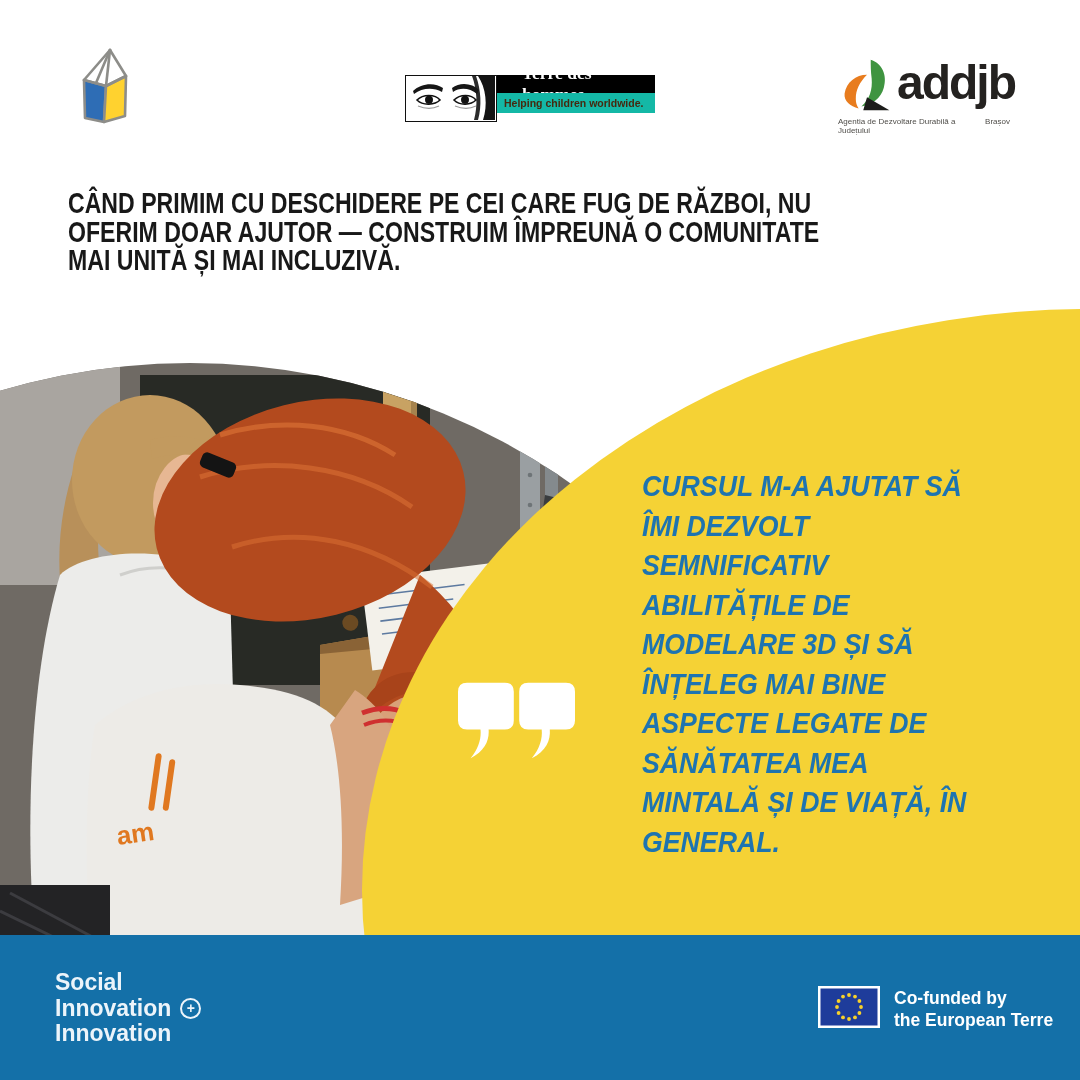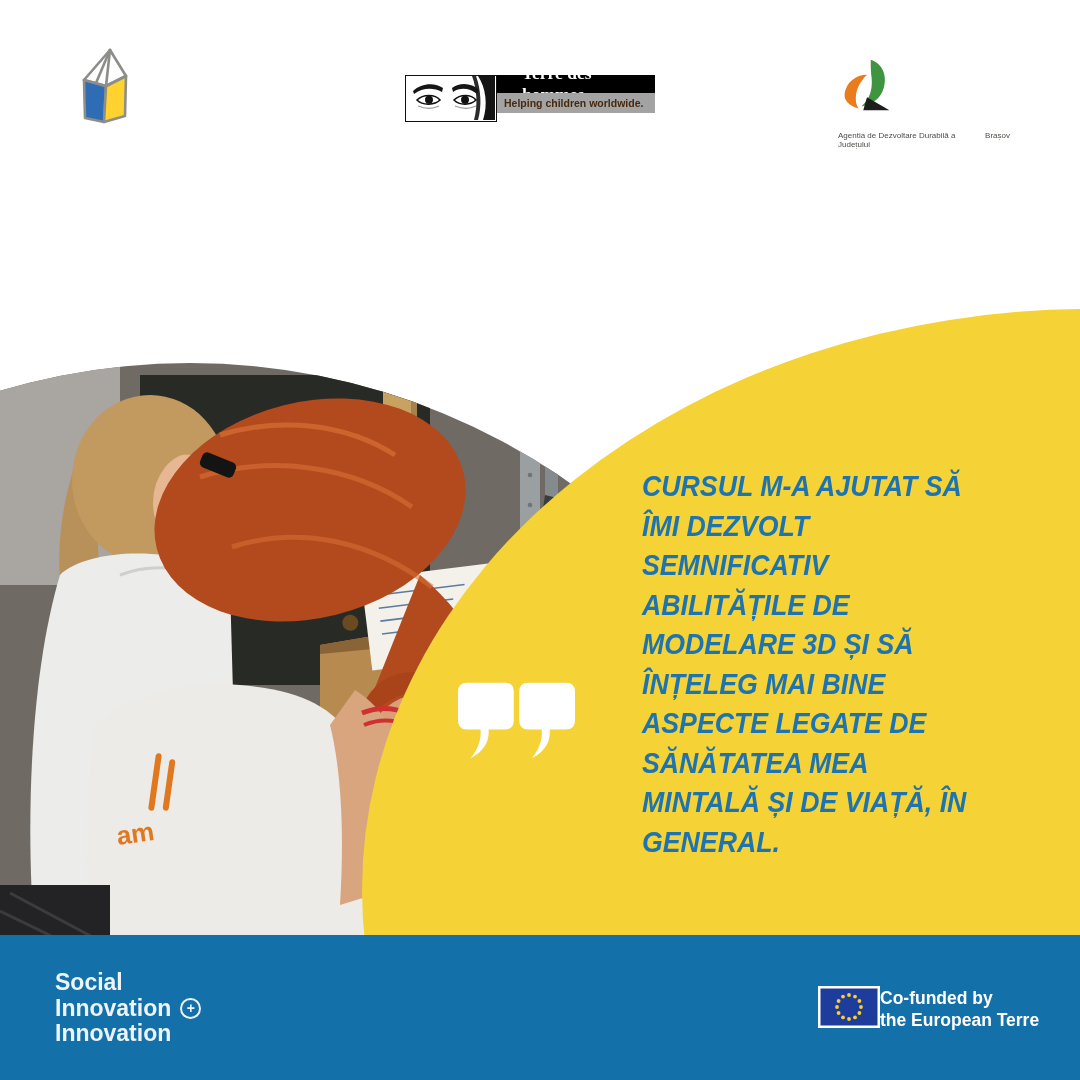--- a/index.html
+++ b/index.html
@@ -11,45 +11,45 @@
   .abs{position:absolute;}
 
   
   .rif-text{left:137px;top:63px;font-size:10.5px;letter-spacing:1px;color:#8f9598;line-height:13.5px;font-weight:400;}
   .rif-bold{font-weight:700;color:#60666b;font-size:11.5px;letter-spacing:1px;margin-top:1px;}
   .tdh{left:405px;top:75px;display:flex;align-items:stretch;}
   .tdh-eyes{width:92px;height:47px;border:1.5px solid #101010;background:#fff;box-sizing:border-box;}
   .tdh-col{display:flex;flex-direction:column;}
   .tdh-name{background:#000;color:#fff;font-family:"Liberation Serif",serif;font-weight:700;
             font-size:17.5px;width:158px;height:18px;display:flex;align-items:center;padding-left:25px;box-sizing:border-box;}
-  .tdh-tag{background:#a3a3a3;color:#46290f;font-weight:700;font-size:10.5px;width:158px;height:19.5px;
+  .tdh-tag{background:#14b8a6;color:#46290f;font-weight:700;font-size:10.5px;width:158px;height:19.5px;
            display:flex;align-items:center;padding-left:7px;box-sizing:border-box;}
   .addjb{left:838px;top:58px;}
   .addjb-row{display:flex;align-items:flex-start;}
   .addjb-name{font-size:48px;font-weight:800;color:#242220;letter-spacing:-2px;line-height:50px;margin-left:1px;}
-  .addjb-sub{display:flex;justify-content:center;width:172px;margin-top:17px;
+  .addjb-sub{display:flex;justify-content:center;width:172px;margin-top:3px;
              font-size:8px;color:#4f4d49;}
 
   
   .headline{left:68px;top:189px;color:#181818;font-weight:800;font-size:30px;line-height:28.5px;}
   .headline div{white-space:nowrap;transform:scaleX(0.77);transform-origin:0 50%;}
 
   
   .yellow-bubble{left:362px;top:309px;width:1456px;height:1162px;border-radius:50%;background:#F5D235;}
   .quote-lines{left:642px;top:466px;color:#1E74B0;font-weight:800;font-size:30px;line-height:39.5px;font-style:italic;}
   .quote-lines div{white-space:nowrap;transform:scaleX(0.89);transform-origin:0 50%;}
 
   
   .footer{left:0;top:935px;width:1080px;height:145px;background:#1470A8;}
   .sii{left:55px;top:970px;color:#ecf4fa;font-weight:700;font-size:23px;line-height:25.5px;}
   .sii-row{display:flex;align-items:center;}
   .plus-icon{display:inline-flex;align-items:center;justify-content:center;width:17px;height:17px;
              border:2px solid #ecf4fa;border-radius:50%;font-size:14px;font-weight:700;margin-left:9px;}
   .eu{left:818px;top:986px;display:flex;align-items:flex-start;}
-  .eu-text{color:#ffffff;font-weight:700;font-size:17.5px;line-height:21.5px;margin-top:2px;}
+  .eu-text{margin-left:14px;color:#ffffff;font-weight:700;font-size:17.5px;line-height:21.5px;margin-top:2px;}
 </style>
 </head>
 <body>
 
 <div id="canvas">
 
   <div class="abs" style="left:76px;top:46px;">
     <svg width="56" height="82" viewBox="0 0 56 82">
       <g stroke="#8d8d89" stroke-width="2.6" stroke-linejoin="round" stroke-linecap="round">
         <polygon points="8,34 30,40 28,76 9,72" fill="#2e6db5"></polygon>
@@ -86,27 +86,33 @@
     </div>
   </div>
 
   <div class="abs addjb">
     <div class="addjb-row">
       <svg width="58" height="56" viewBox="0 0 60 60">
         <path d="M34 2 C46 6 52 18 48 32 C45 43 36 50 24 52 C33 44 36 34 35 22 C34 14 34 8 34 2 Z" fill="#3f9440"></path>
         <path d="M6 38 C8 26 18 18 30 18 C22 26 18 34 18 44 C18 48 19 51 21 54 C12 52 5 46 6 38 Z" fill="#e87c1e"></path>
         <path d="M30 42 L54 56 L26 56 Z" fill="#1d1d1b"></path>
       </svg>
+      <div class="addjb-name">addjb</div>
     </div>
     <div class="addjb-sub">
       <span>Agentia de Dezvoltare Durabilă a Județului</span>
       <span>Brașov</span>
     </div>
   </div>
 
+  <div class="abs headline">
+    <div>CÂND PRIMIM CU DESCHIDERE PE CEI CARE FUG DE RĂZBOI, NU</div>
+    <div>OFERIM DOAR AJUTOR — CONSTRUIM ÎMPREUNĂ O COMUNITATE</div>
+    <div>MAI UNITĂ ȘI MAI INCLUZIVĂ.</div>
+  </div>
 
   <svg class="abs" style="left:0;top:345px;" width="860" height="600" viewBox="0 0 860 600">
     <defs>
       <clipPath id="photoClip">
           <circle cx="190" cy="680" r="662"></circle>
         </clipPath>
     </defs>
     <g clip-path="url(#photoClip)">
       <rect x="0" y="0" width="860" height="600" fill="#6f6a64"></rect>
       <rect x="0" y="20" width="120" height="220" fill="#a9a5a0"></rect>

